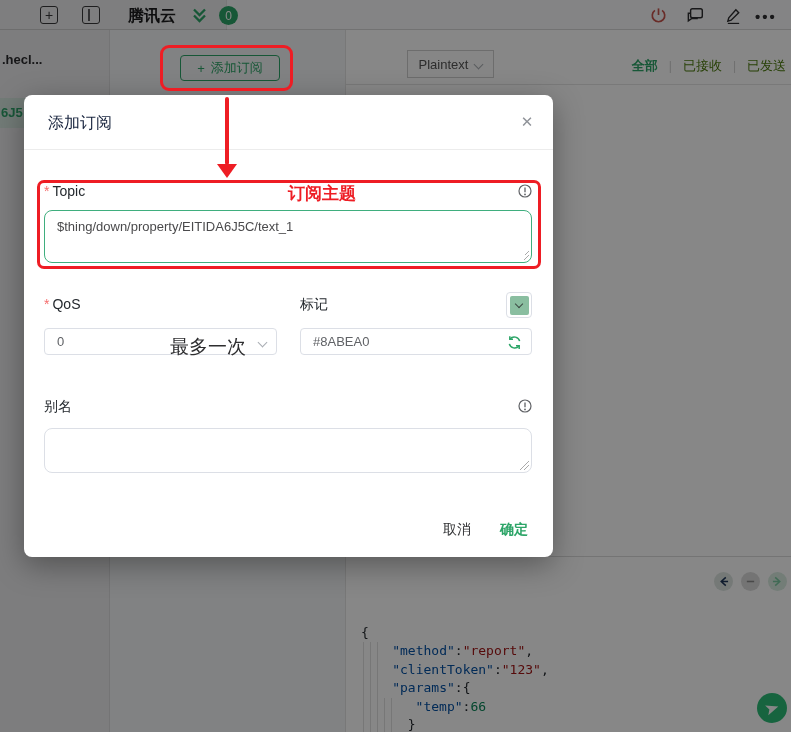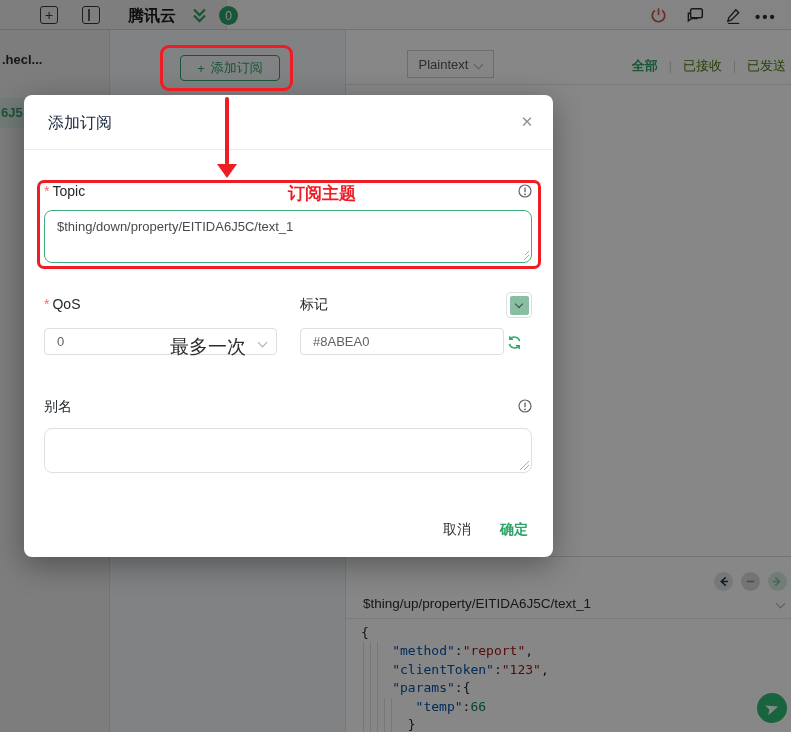--- a/index.html
+++ b/index.html
@@ -64,21 +64,21 @@
   textarea.dlg-ta { position:absolute; left:20px; width:488px; border-radius:8px; font-size:13px; color:#4a4a4c; padding:8px 12px; resize:none; outline:none; font-family:"Liberation Sans","DejaVu Sans",sans-serif; }
   #topic-ta { top:115px; height:53px; border:1.5px solid #3fae7e; }
   #alias-ta { top:333px; height:45px; border:1px solid #dcdfe6; }
   .resize-grip { position:absolute; width:9px; height:9px; background:
       linear-gradient(135deg, transparent 0 50%, #aaa 50% 55%, transparent 55% 70%, #aaa 70% 75%, transparent 75%); }
   .dlg-input { position:absolute; height:27px; border:1px solid #dcdfe6; border-radius:4px; background:#fff; }
   #qos-select { left:20px; top:233px; width:233px; }
   #qos-select .val { position:absolute; left:12px; top:5px; font-size:13px; color:#606266; }
   #qos-select .desc { position:absolute; right:30px; top:5px; font-size:19px; color:#2e2e30; }
   #qos-select .chev { position:absolute; right:10px; top:10px; }
-  #tag-input-wrap { left:276px; top:233px; width:204px; }
+  #tag-input-wrap { left:276px; top:233px; width:232px; }
   #tag-input { position:absolute; left:0; top:0; width:100%; height:100%; border:0; outline:0; background:transparent; font-size:13px; color:#606266; padding:0 12px; font-family:inherit; }
   #swatch-btn { left:482px; top:197px; width:26px; height:26px; border:1px solid #dcdfe6; border-radius:4px; background:#fff; display:flex; align-items:center; justify-content:center; }
   #swatch-inner { width:19px; height:19px; background:#8abea0; border-radius:2px; display:flex; align-items:center; justify-content:center; }
   #dlg-footer { left:0; top:418px; width:529px; height:44px; }
   #cancel-btn { position:absolute; right:82px; top:8px; font-size:14px; color:#303133; }
   #confirm-btn { position:absolute; right:25px; top:8px; font-size:14px; color:#2da568; font-weight:bold; }
 
   
   .anno { z-index:30; }
   #anno-rect-btn { left:160px; top:45px; width:133px; height:46px; border:3.5px solid #ee1d24; border-radius:9px; }
@@ -117,24 +117,20 @@
       <div id="msg-tabs" class="abs">
         <span id="tab-all">全部</span>
         <span class="sep">|</span>
         <span class="tab-plain">已接收</span>
         <span class="sep">|</span>
         <span class="tab-plain">已发送</span>
       </div>
     </div>
 
     <div id="publish-block" class="abs">
-      <div id="pub-topic-row" class="abs">
-        <span id="pub-topic" class="abs">$thing/up/property/EITIDA6J5C/text_1</span>
-        <span class="chev-down abs" id="pub-topic-chev"></span>
-      </div>
       <div id="editor" class="abs">
           <div class="code-line"><span class="code-text" style="padding-left: 0px;"><span class="tok-pln">{</span></span></div>
           <div class="code-line"><span class="guide" style="left: 2px;"></span><span class="guide" style="left: 9px;"></span><span class="guide" style="left: 16px;"></span><span class="code-text" style="padding-left: 31.2px;"><span class="tok-key">"method"</span><span class="tok-pln">:</span><span class="tok-str">"report"</span><span class="tok-pln">,</span></span></div>
           <div class="code-line"><span class="guide" style="left: 2px;"></span><span class="guide" style="left: 9px;"></span><span class="guide" style="left: 16px;"></span><span class="code-text" style="padding-left: 31.2px;"><span class="tok-key">"clientToken"</span><span class="tok-pln">:</span><span class="tok-str">"123"</span><span class="tok-pln">,</span></span></div>
           <div class="code-line"><span class="guide" style="left: 2px;"></span><span class="guide" style="left: 9px;"></span><span class="guide" style="left: 16px;"></span><span class="code-text" style="padding-left: 31.2px;"><span class="tok-key">"params"</span><span class="tok-pln">:{</span></span></div>
           <div class="code-line"><span class="guide" style="left: 2px;"></span><span class="guide" style="left: 9px;"></span><span class="guide" style="left: 16px;"></span><span class="guide" style="left: 23px;"></span><span class="guide" style="left: 30px;"></span><span class="code-text" style="padding-left: 54.6px;"><span class="tok-key">"temp"</span><span class="tok-pln">:</span><span class="tok-num">66</span></span></div>
           <div class="code-line"><span class="guide" style="left: 2px;"></span><span class="guide" style="left: 9px;"></span><span class="guide" style="left: 16px;"></span><span class="guide" style="left: 23px;"></span><span class="guide" style="left: 30px;"></span><span class="code-text" style="padding-left: 46.8px;"><span class="tok-pln">}</span></span></div>
         </div>
     </div>
   </div>

